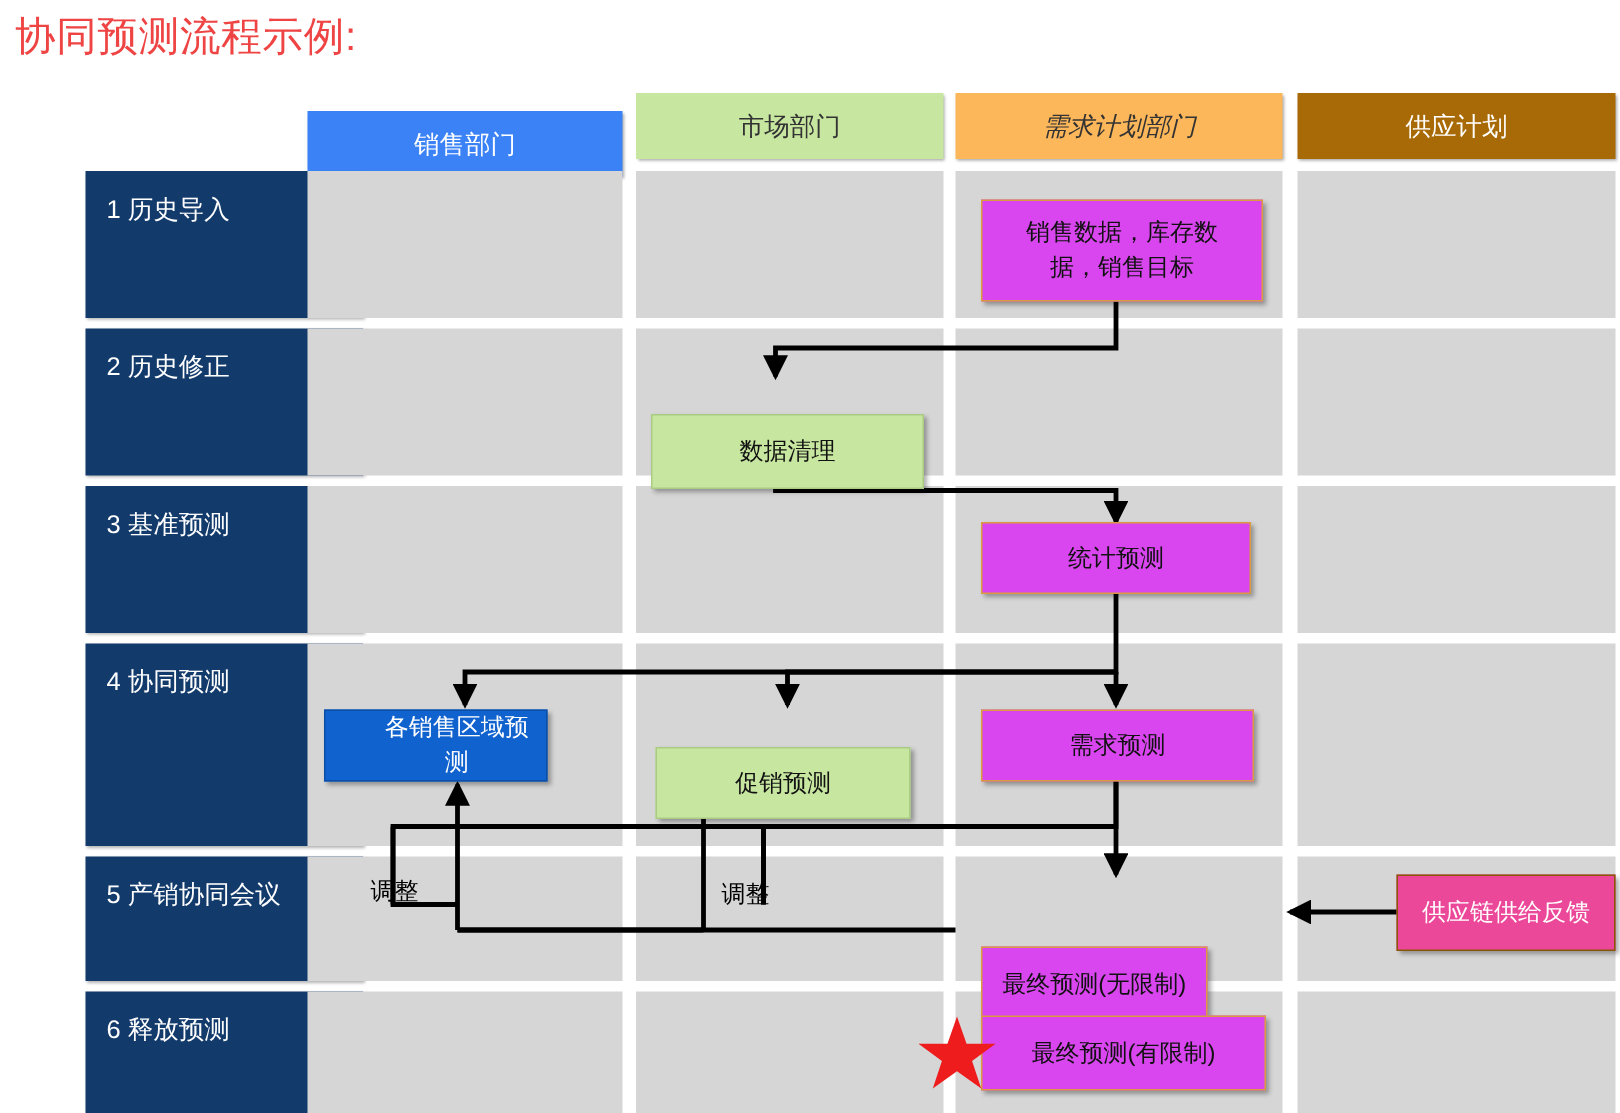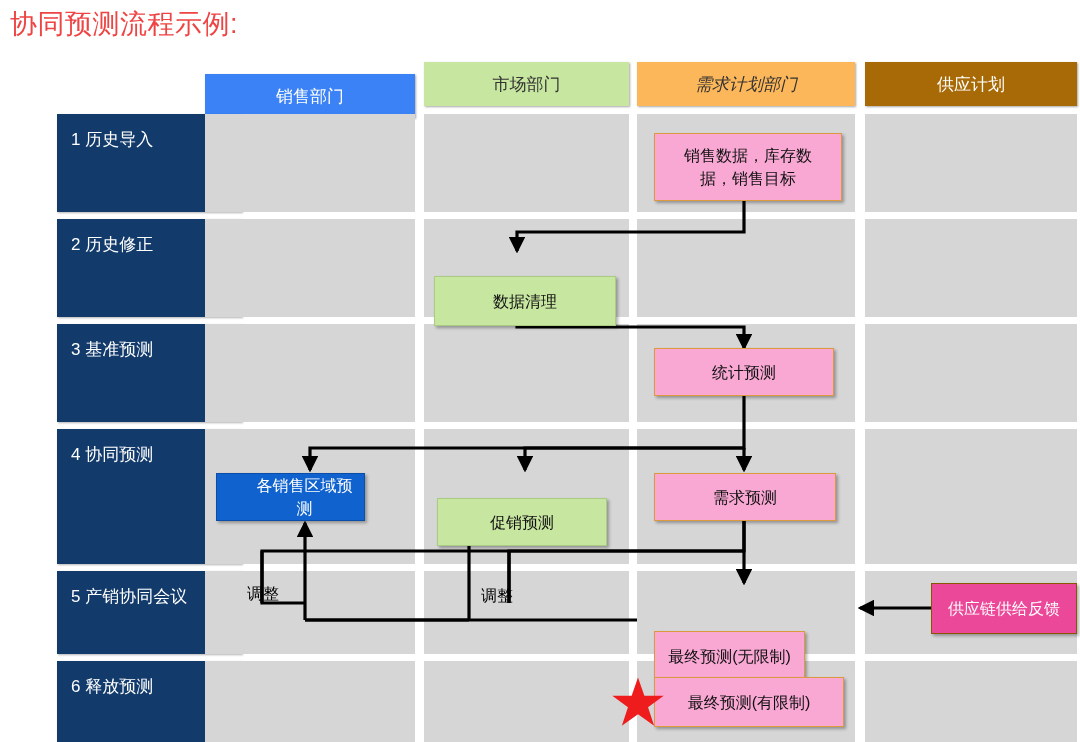--- a/index.html
+++ b/index.html
@@ -61,21 +61,21 @@
     box-sizing:border-box;
     border:1px solid #9a9a9a;
     box-shadow:2px 2px 3px rgba(0,0,0,.32);
     font-size:16px;
     line-height:23px;
     padding:2px 6px;
     z-index:6;
   }
   .node.blue  {background:#1062ce;color:#ffffff;border-color:#0a4ea8;}
   .node.green {background:#c7e6a0;color:#111111;border-color:#a9cb83;margin-top:25px;}
-  .node.orange{background:#f9a8d4;color:#111111;border-color:#dc9a40;}
+  .node.orange{background:#d946ef;color:#111111;border-color:#dc9a40;}
   .node.brown {background:#ec4899;color:#ffffff;border-color:#8a5604;}
 
   
   #wires{position:absolute;left:0;top:0;width:1080px;height:742px;z-index:4;pointer-events:none;}
 
   
   .annot{
     position:absolute;
     font-size:16px;color:#000000;
     white-space:nowrap;

